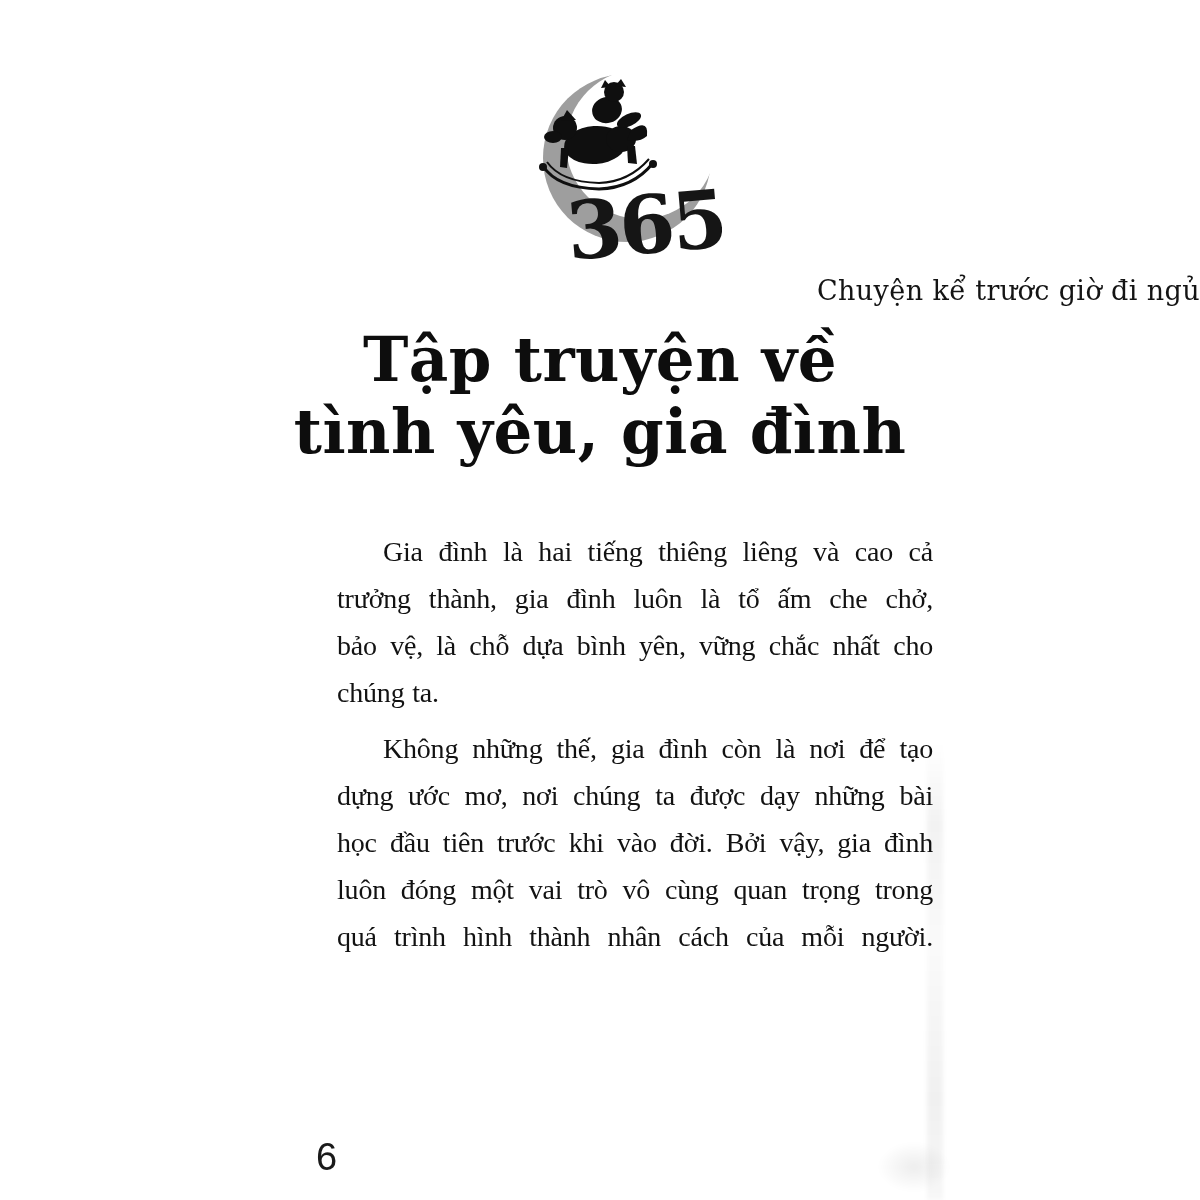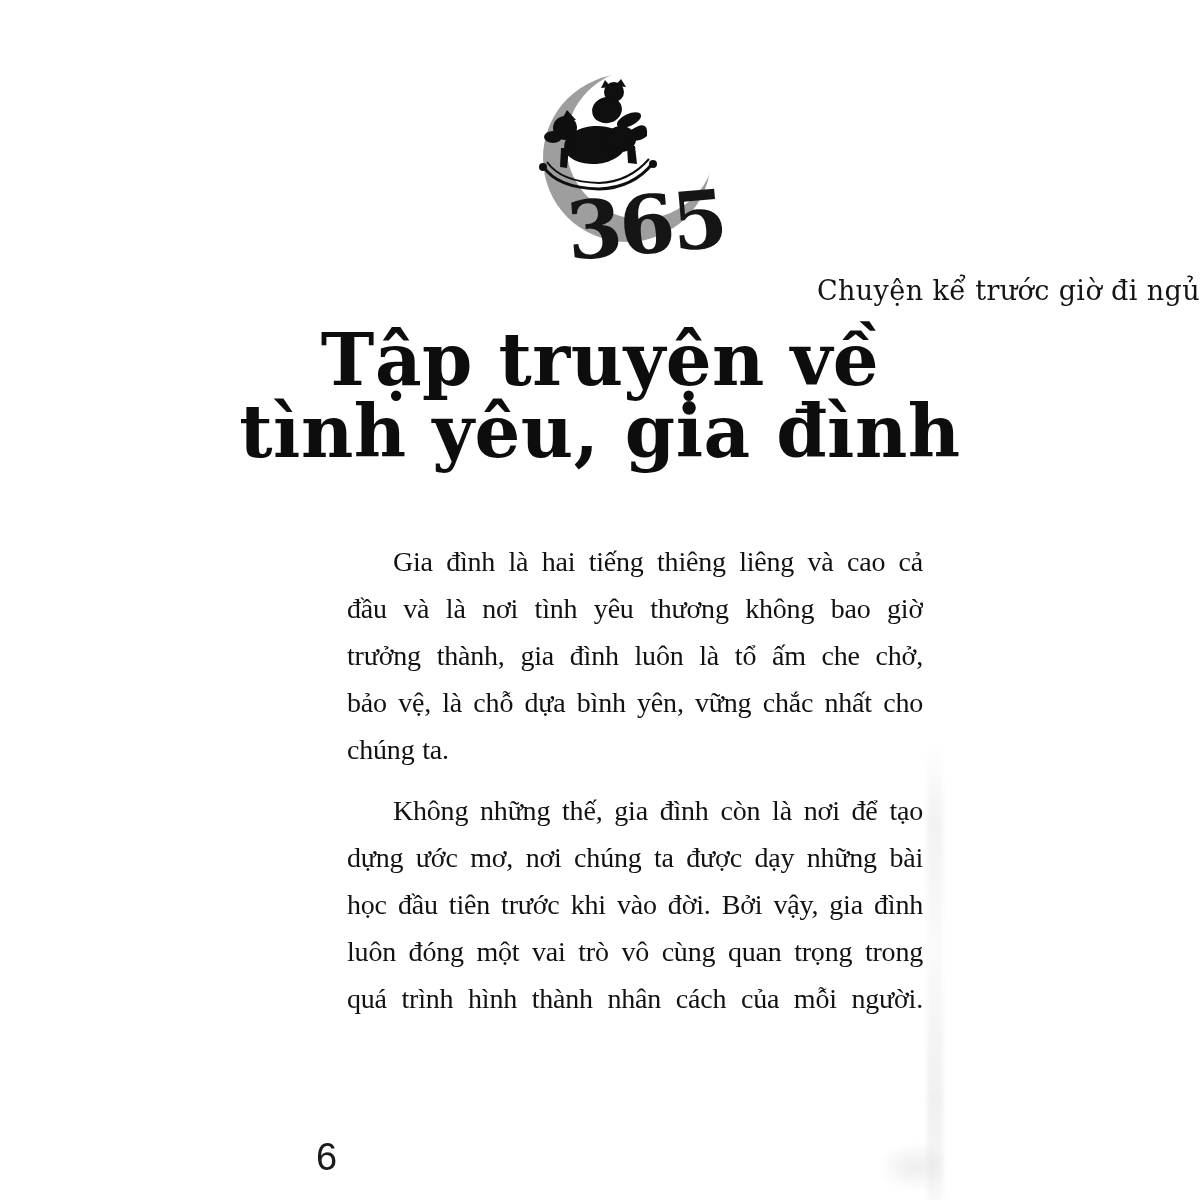--- a/index.html
+++ b/index.html
@@ -23,33 +23,33 @@
     font-family:"DejaVu Serif", serif;
     font-size:27px;line-height:38px;
     letter-spacing:0.4px;
     color:#141414;
   }
   .book-title{
     position:absolute;left:0;right:0;top:324px;
     text-align:center;
     font-family:"DejaVu Serif", serif;
     font-weight:bold;
-    font-size:72px;line-height:72px;
+    font-size:61px;line-height:72px;
     letter-spacing:0.5px;
     color:#0d0d0d;
   }
 
   
   .body-text{
     position:absolute;left:333px;top:524px;width:604px;
     font-family:"Liberation Serif", serif;
     font-size:28px;
     color:#121212;
   }
-  .paragraph{margin:14px;}
+  .paragraph{margin:4px;}
   .paragraph + .paragraph{margin-top:9px;}
   .line{
     height:47px;line-height:47px;
     overflow:hidden;
     text-align:justify;
     text-align-last:justify;
     letter-spacing:-0.2px;
     word-spacing:1px;
   }
   .line.first{text-indent:46px;}
@@ -120,21 +120,20 @@
   <div class="series-subtitle">Chuyện kể trước giờ đi ngủ</div>
 
   <div class="book-title">
     <div>Tập truyện về</div>
     <div>tình yêu, gia đình</div>
   </div>
 
   <div class="body-text">
     <div class="paragraph">
       <div class="line first">Gia đình là hai tiếng thiêng liêng và cao cả</div>
-      <div class="line">đầu và là nơi tình yêu thương không bao giờ</div>
       <div class="line">trưởng thành, gia đình luôn là tổ ấm che chở,</div>
       <div class="line">bảo vệ, là chỗ dựa bình yên, vững chắc nhất cho</div>
       <div class="line last">chúng ta.</div>
     </div>
     <div class="paragraph">
       <div class="line first">Không những thế, gia đình còn là nơi để tạo</div>
       <div class="line">dựng ước mơ, nơi chúng ta được dạy những bài</div>
       <div class="line">học đầu tiên trước khi vào đời. Bởi vậy, gia đình</div>
       <div class="line">luôn đóng một vai trò vô cùng quan trọng trong</div>
       <div class="line">quá trình hình thành nhân cách của mỗi người.</div>

